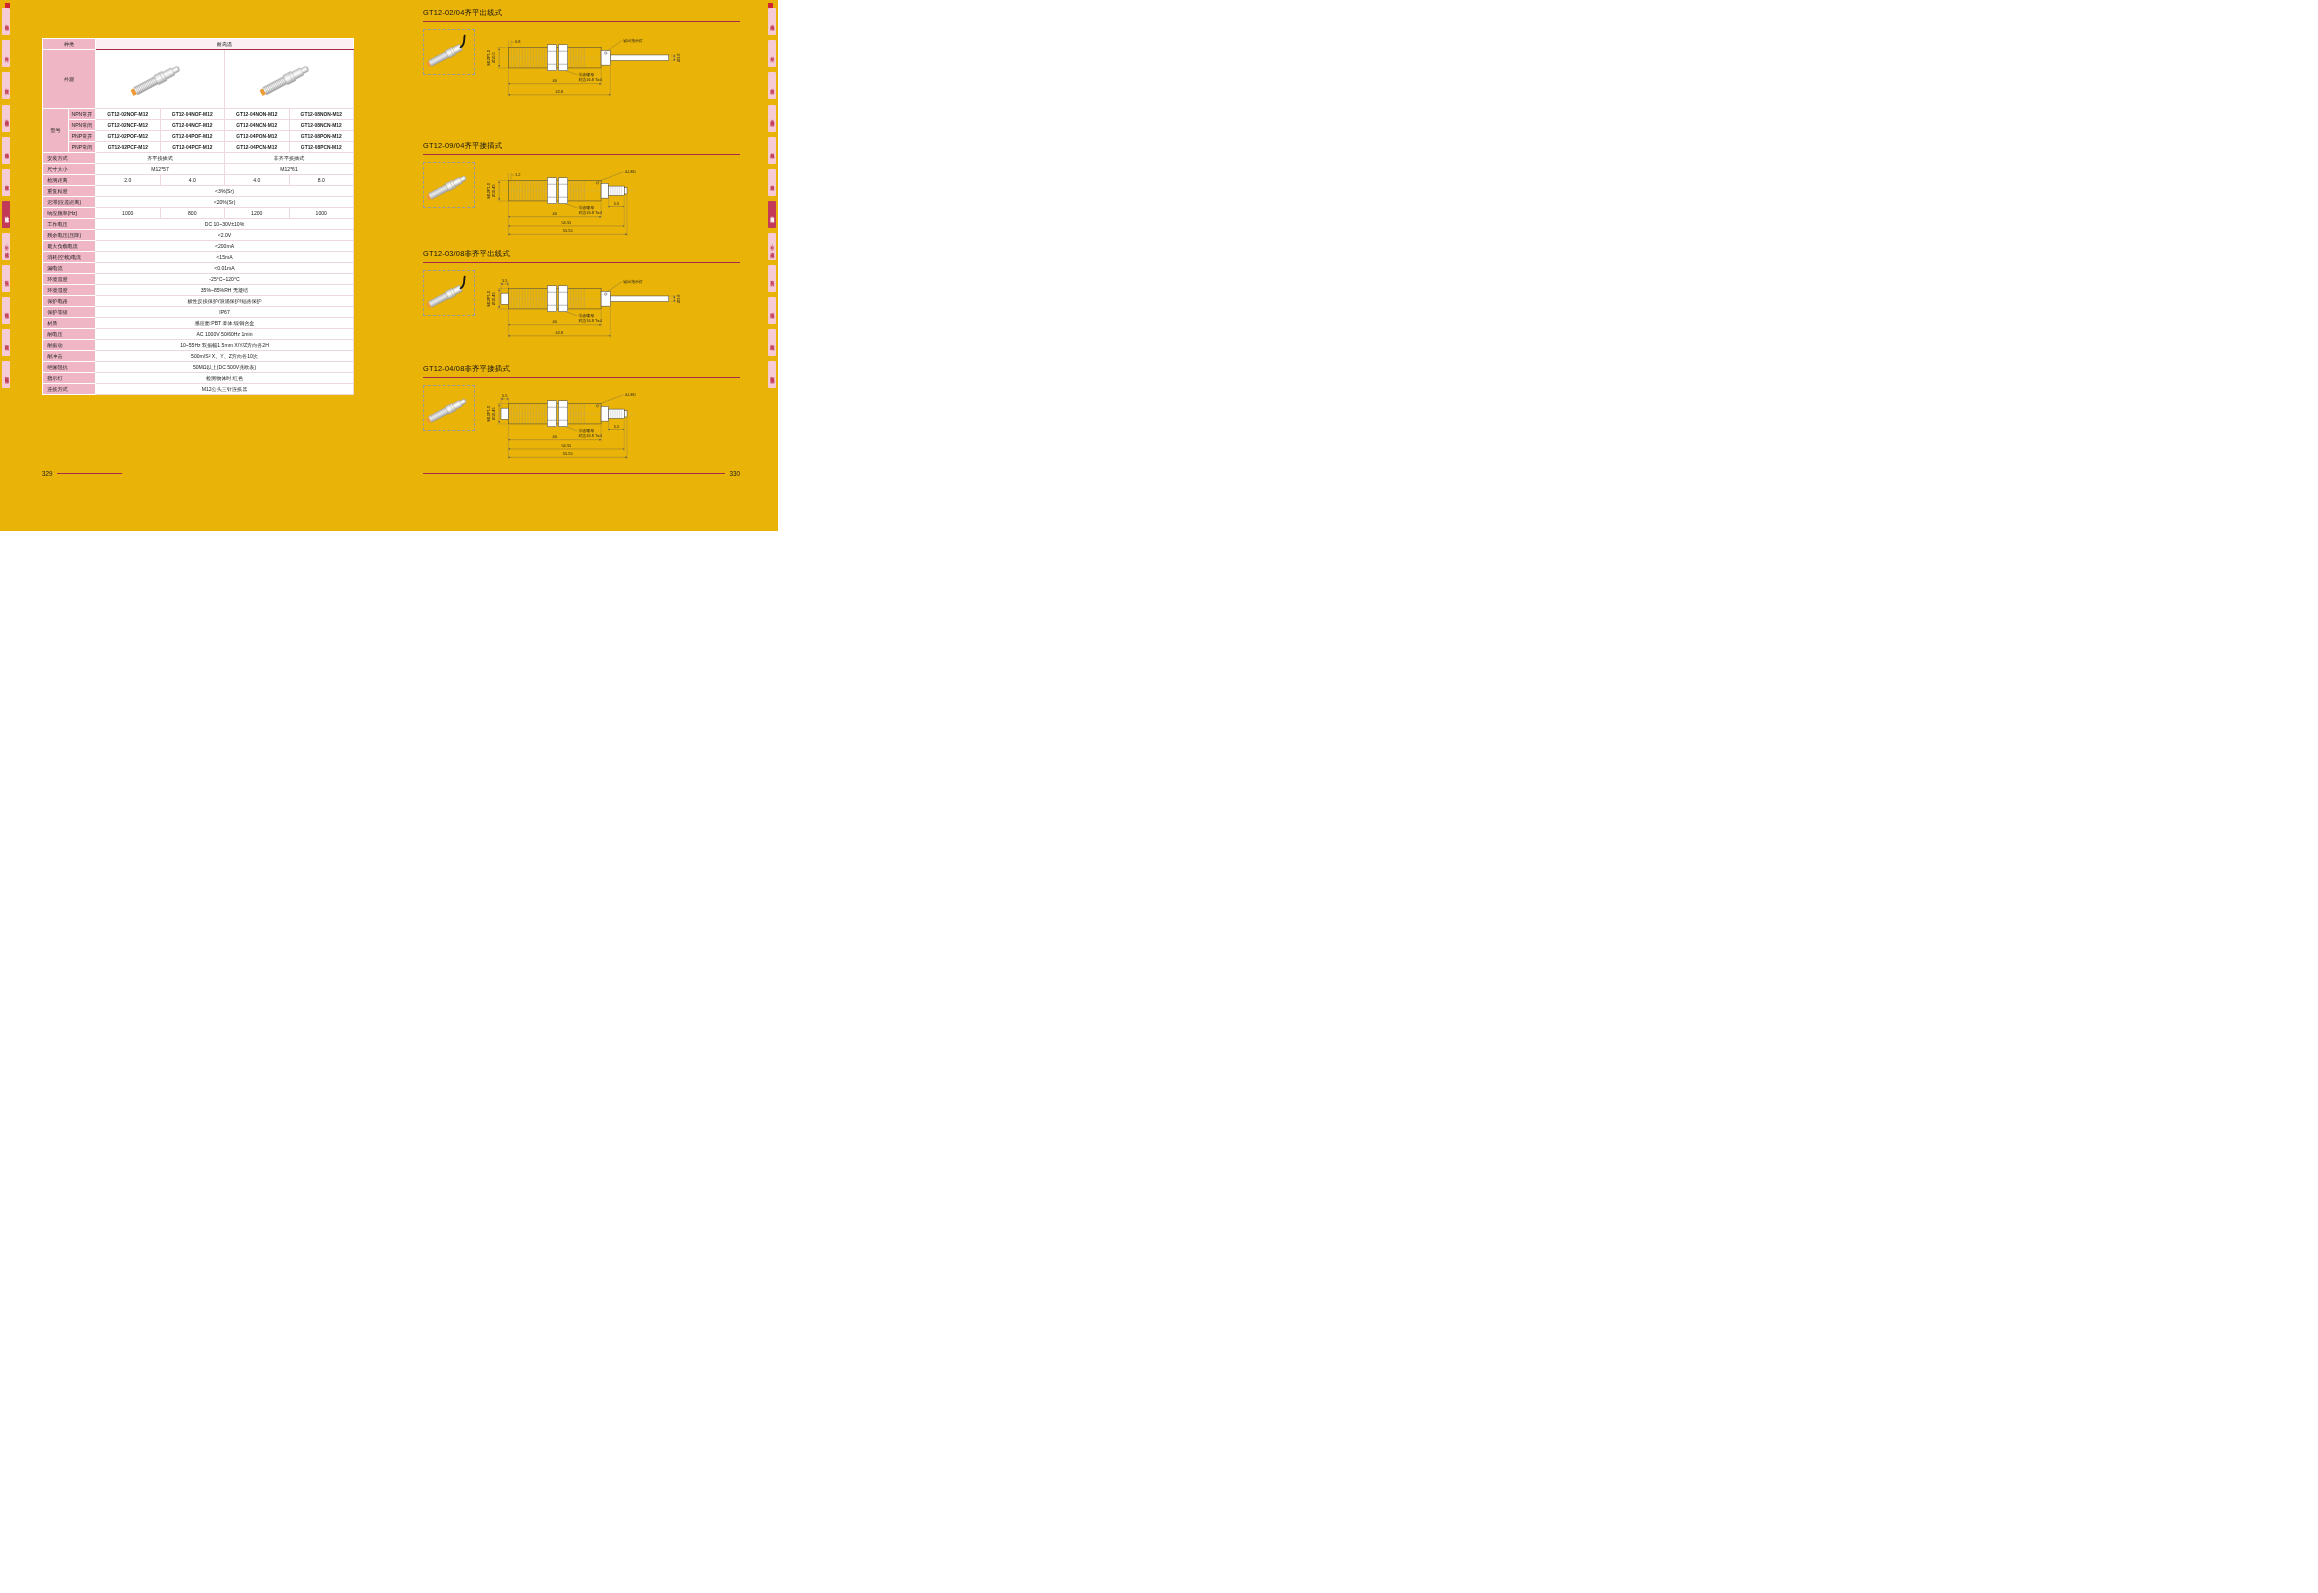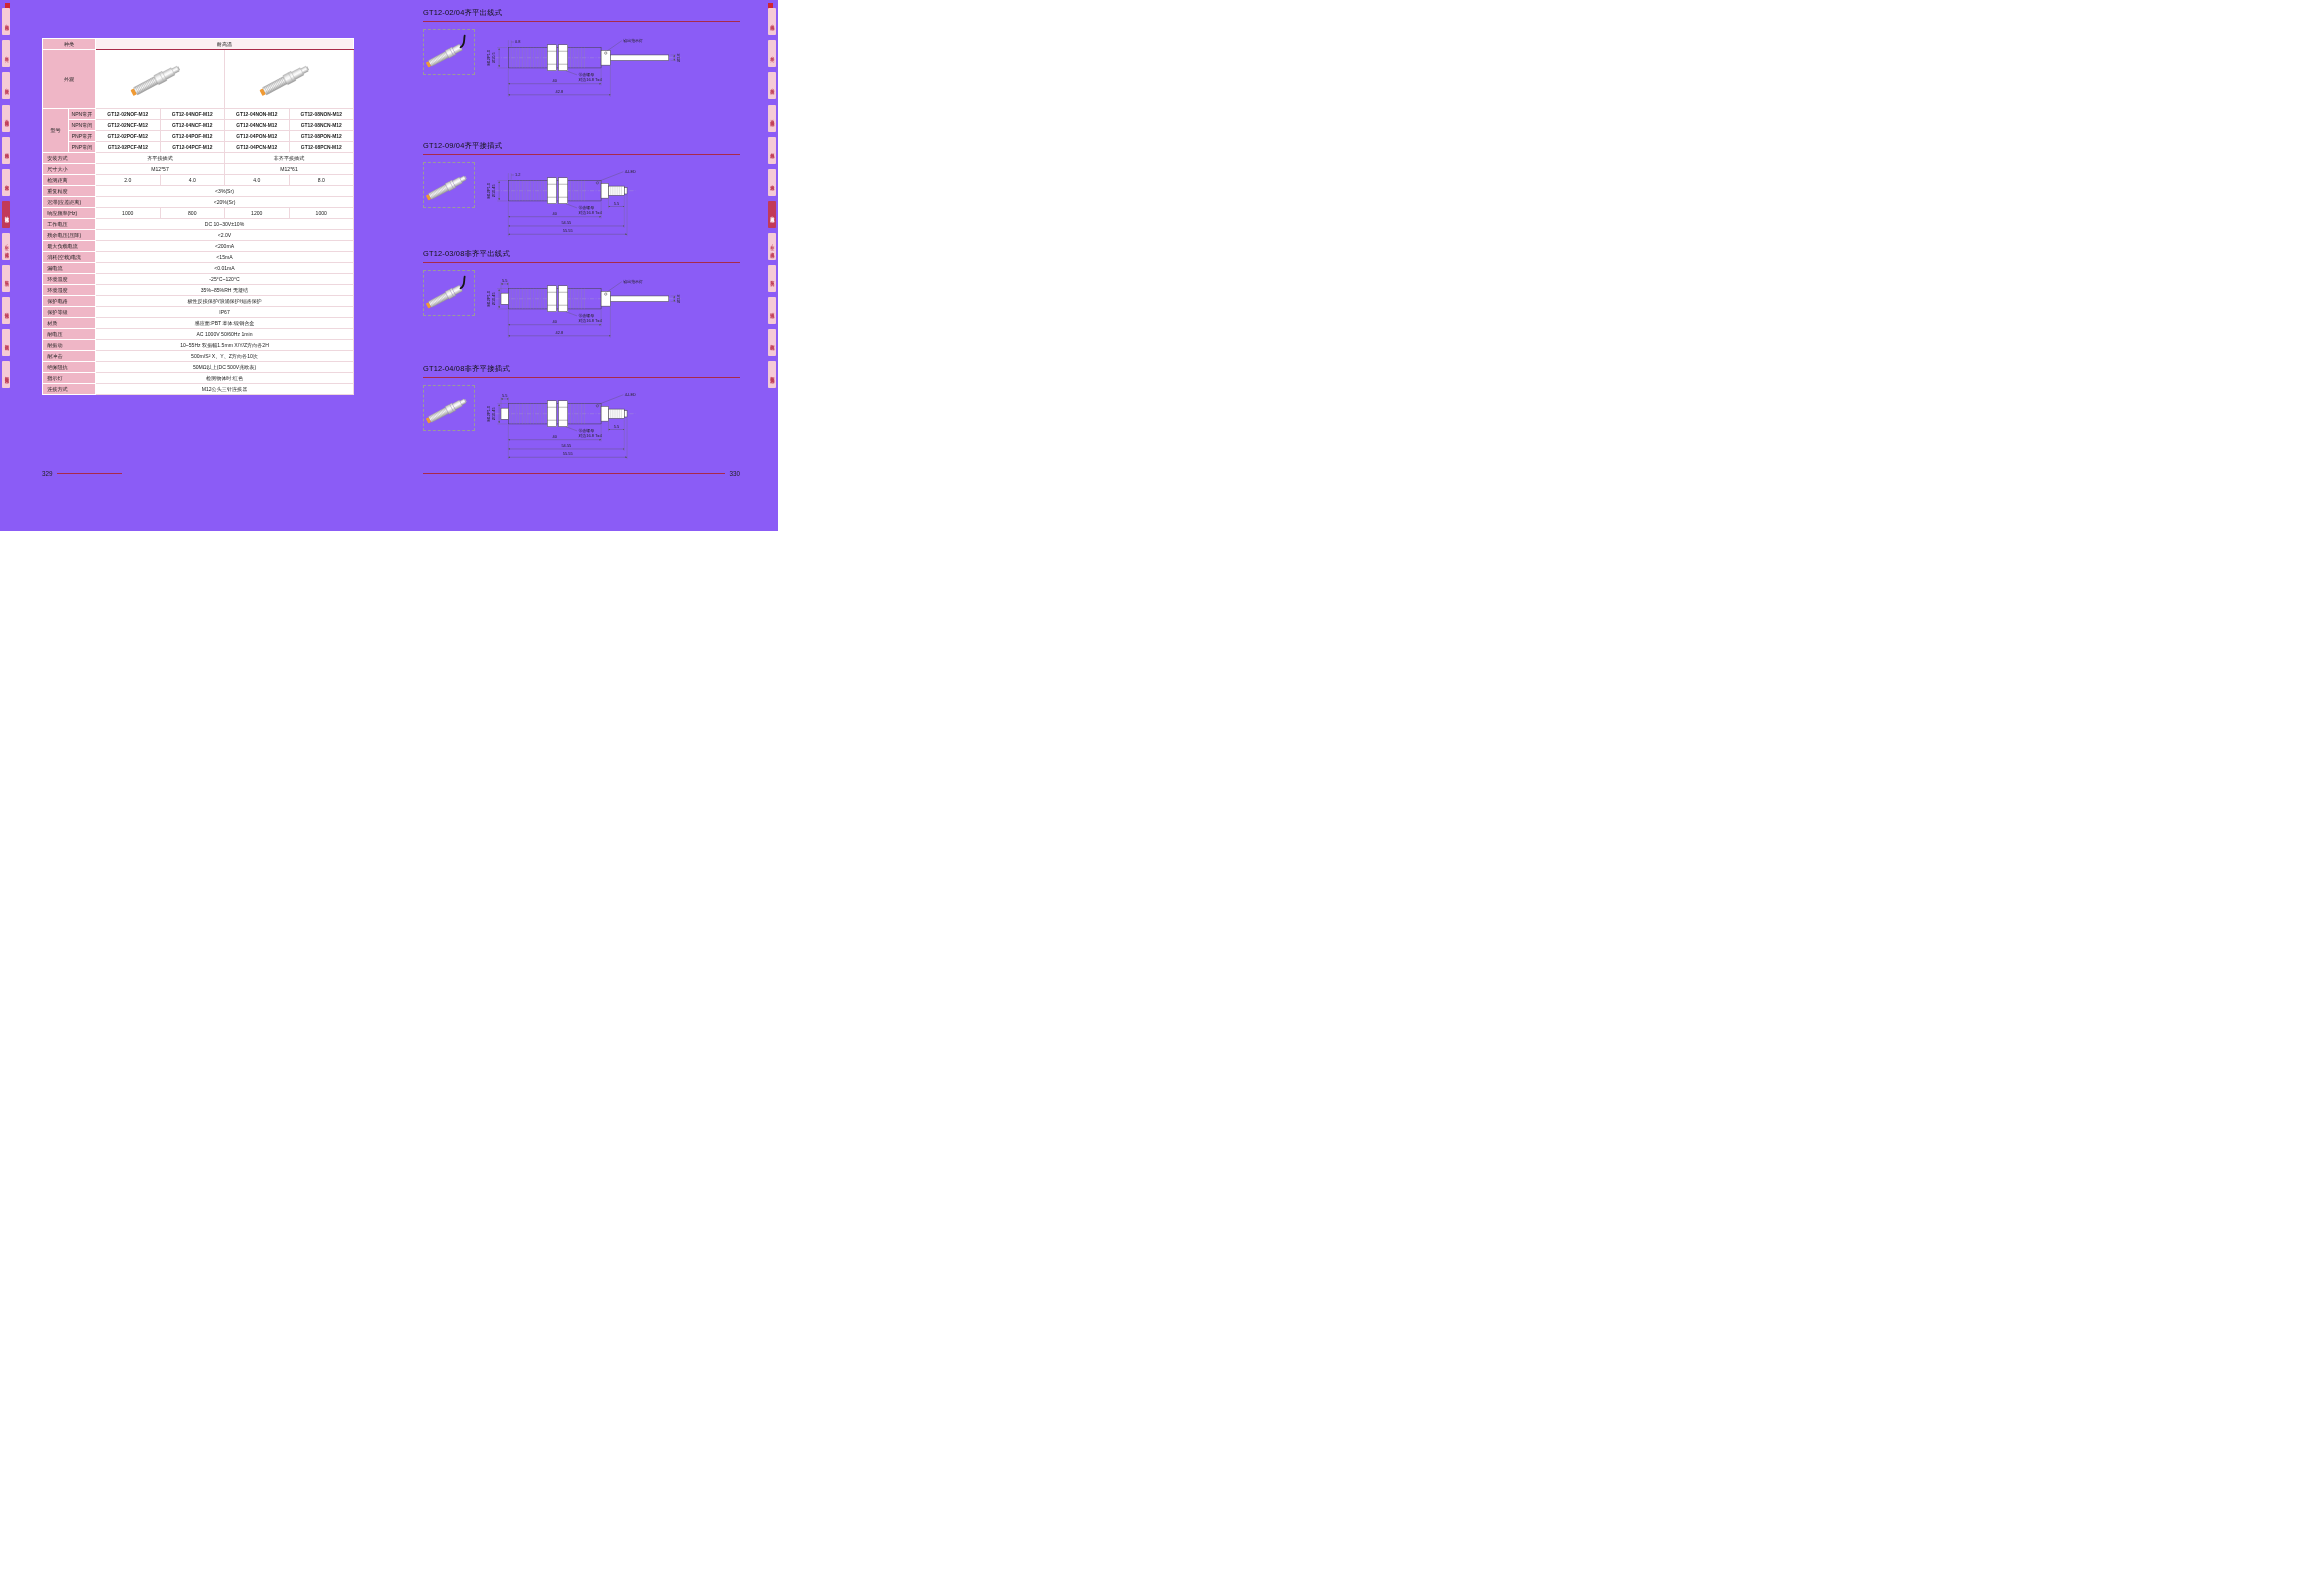--- a/index.html
+++ b/index.html
@@ -1,18 +1,18 @@
 <!DOCTYPE html>
 <html style="font-size:7.4px"><head>
 <meta charset="utf-8">
 <style>
   * { margin:0; padding:0; box-sizing:border-box; }
   html,body { background:#ffffff; }
   body { font-family:"Liberation Sans","DejaVu Sans",sans-serif; color:#1c1c1c; }
-  .canvas { position:relative; width:778px; height:531px; background:#8b5cf6; overflow:hidden; }
+  .canvas { position:relative; width:778px; height:531px; background:#eab308; overflow:hidden; }
 
   .corner { position:absolute; top:2.8px; width:5.1px; height:7.4px; background:#d02631; }
   .corner.left { left:4.6px; } .corner.right { right:4.6px; }
 
   .tabs { position:absolute; top:8.3px; display:flex; flex-direction:column; gap:5.1px; }
   .tabs.left { left:2.3px; } .tabs.right { right:2.3px; }
   .side-tab { writing-mode:vertical-rl; text-orientation:upright; height:27px; min-width:8px;
     background:#f5cbd6; color:#bf3a55; font-size:4.2px; line-height:1.2; text-align:center;
     padding:1.4px 0.9px; border-radius:0.9px; letter-spacing:0.5px; }
   .side-tab.active { background:#c23a58; color:#fff; }

